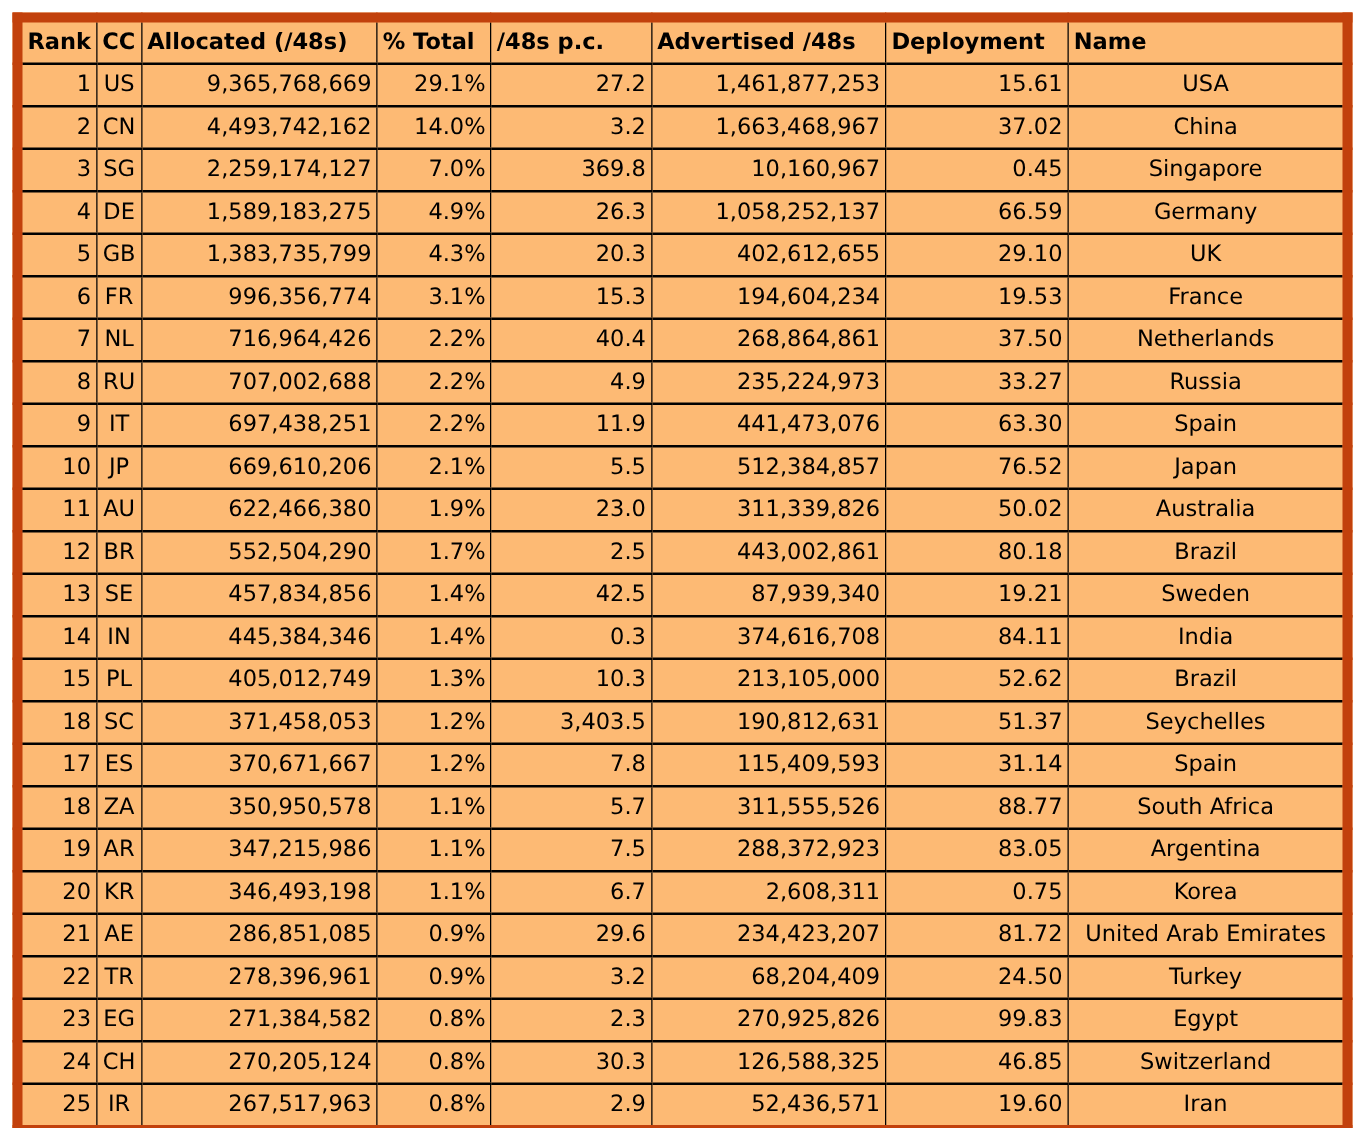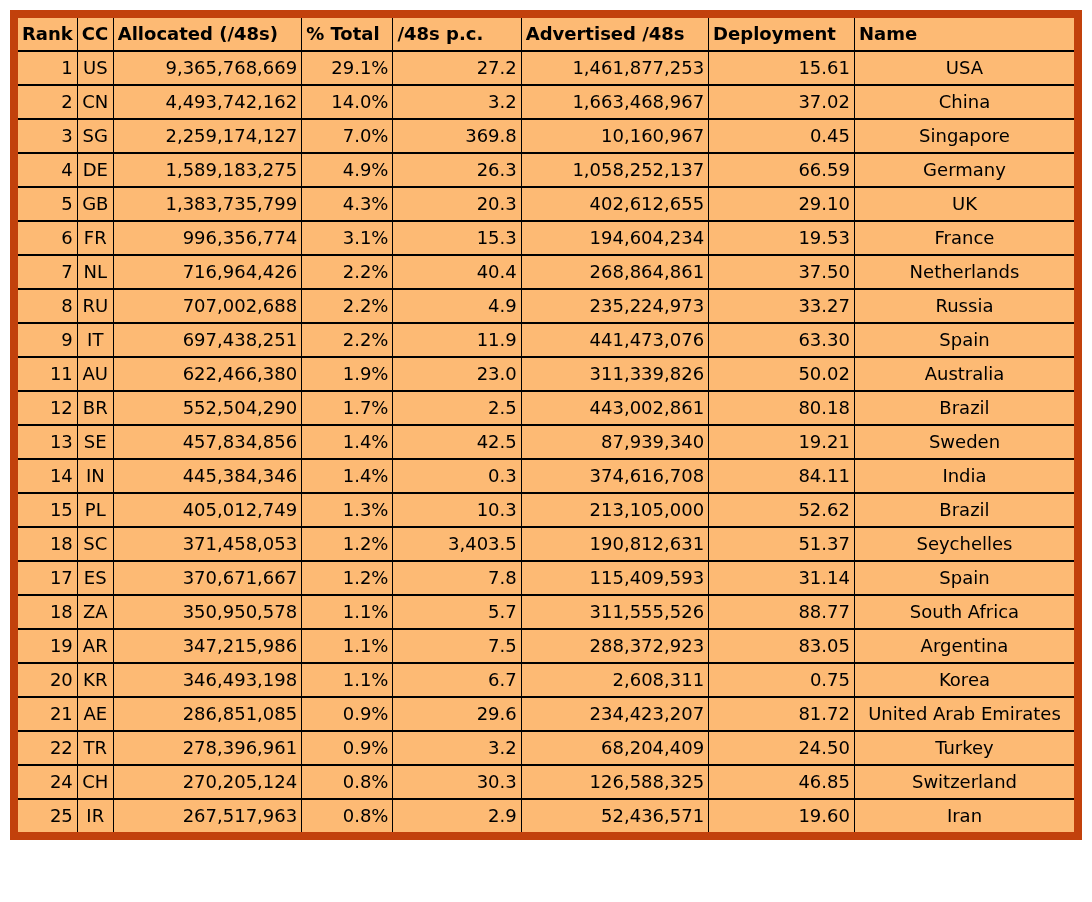--- a/index.html
+++ b/index.html
@@ -148,20 +148,30 @@
         <td class="num">9</td>
         <td class="txt">IT</td>
         <td class="num">697,438,251</td>
         <td class="num">2.2%</td>
         <td class="num">11.9</td>
         <td class="num">441,473,076</td>
         <td class="num">63.30</td>
         <td class="txt">Spain</td>
       </tr>
       <tr>
+        <td class="num">10</td>
+        <td class="txt">JP</td>
+        <td class="num">669,610,206</td>
+        <td class="num">2.1%</td>
+        <td class="num">5.5</td>
+        <td class="num">512,384,857</td>
+        <td class="num">76.52</td>
+        <td class="txt">Japan</td>
+      </tr>
+      <tr>
         <td class="num">11</td>
         <td class="txt">AU</td>
         <td class="num">622,466,380</td>
         <td class="num">1.9%</td>
         <td class="num">23.0</td>
         <td class="num">311,339,826</td>
         <td class="num">50.02</td>
         <td class="txt">Australia</td>
       </tr>
       <tr>
@@ -268,20 +278,30 @@
         <td class="num">22</td>
         <td class="txt">TR</td>
         <td class="num">278,396,961</td>
         <td class="num">0.9%</td>
         <td class="num">3.2</td>
         <td class="num">68,204,409</td>
         <td class="num">24.50</td>
         <td class="txt">Turkey</td>
       </tr>
       <tr>
+        <td class="num">23</td>
+        <td class="txt">EG</td>
+        <td class="num">271,384,582</td>
+        <td class="num">0.8%</td>
+        <td class="num">2.3</td>
+        <td class="num">270,925,826</td>
+        <td class="num">99.83</td>
+        <td class="txt">Egypt</td>
+      </tr>
+      <tr>
         <td class="num">24</td>
         <td class="txt">CH</td>
         <td class="num">270,205,124</td>
         <td class="num">0.8%</td>
         <td class="num">30.3</td>
         <td class="num">126,588,325</td>
         <td class="num">46.85</td>
         <td class="txt">Switzerland</td>
       </tr>
       <tr>

